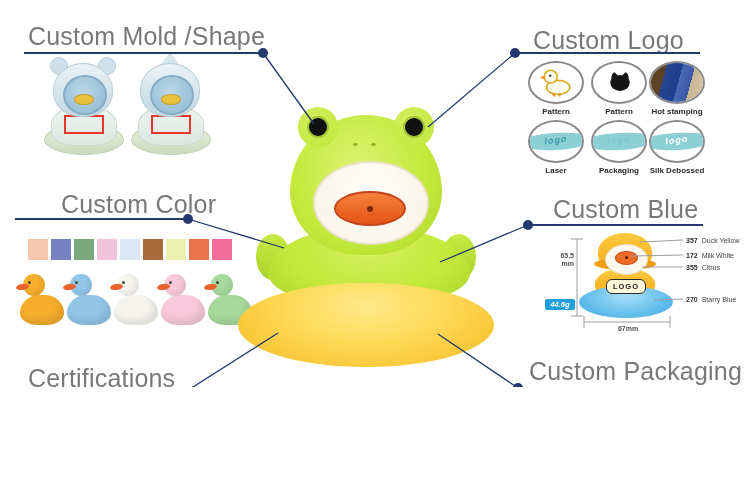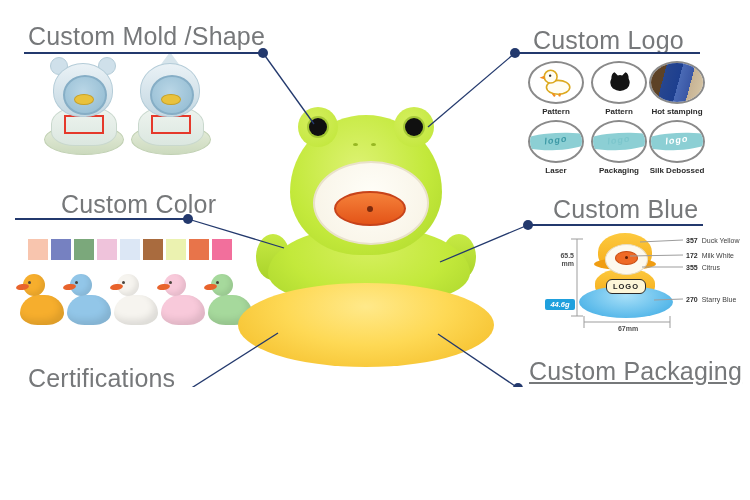--- a/index.html
+++ b/index.html
@@ -85,21 +85,21 @@
 </head>
 <body>
 
 <div class="canvas">
 
   <div class="heading" style="left:28px;top:22px;">Custom Mold /Shape</div>
   <div class="heading" style="left:533px;top:26px;">Custom Logo</div>
   <div class="heading" style="left:25px;top:190px;margin-left:36px;">Custom Color</div>
   <div class="heading" style="left:553px;top:195px;">Custom Blue</div>
   <div class="heading" style="left:28px;top:364px;">Certifications</div>
-  <div class="heading" style="left:529px;top:357px;text-decoration:underline;">Custom Packaging</div>
+  <div class="heading" style="left:529px;top:357px;">Custom Packaging</div>
 
   <div class="mold-fig" style="left:44px;top:60px;">
     <div class="mf-ear" style="left:6px;top:-3px;"></div>
     <div class="mf-ear" style="left:54px;top:-3px;"></div>
     <div class="mf-ring"></div>
     <div class="mf-body"></div>
     <div class="mf-redrect"></div>
     <div class="mf-hood"></div>
     <div class="mf-face"></div>
     <div class="mf-bill"></div>

